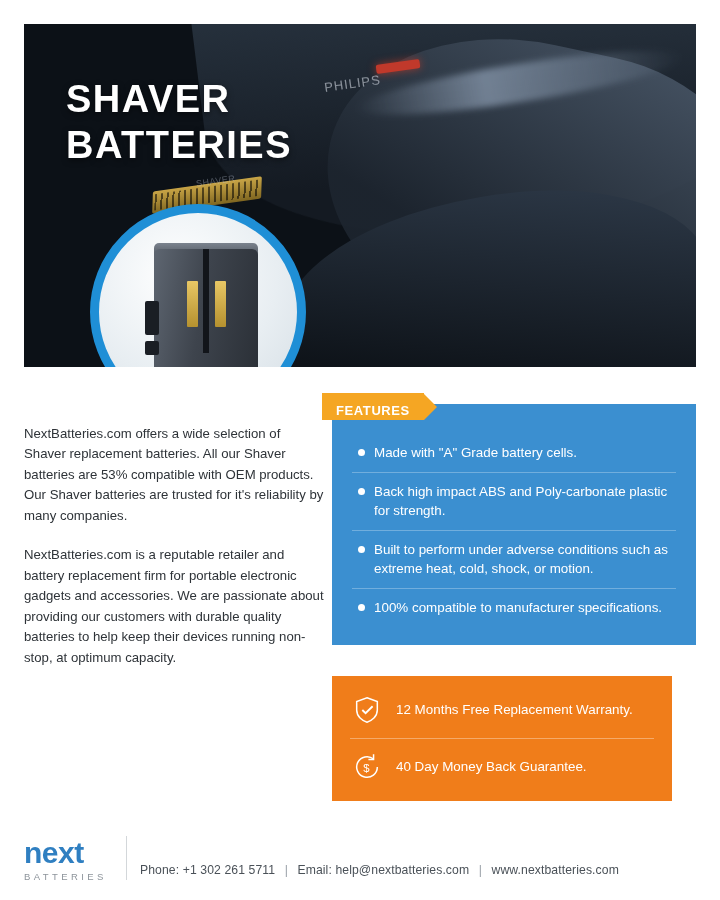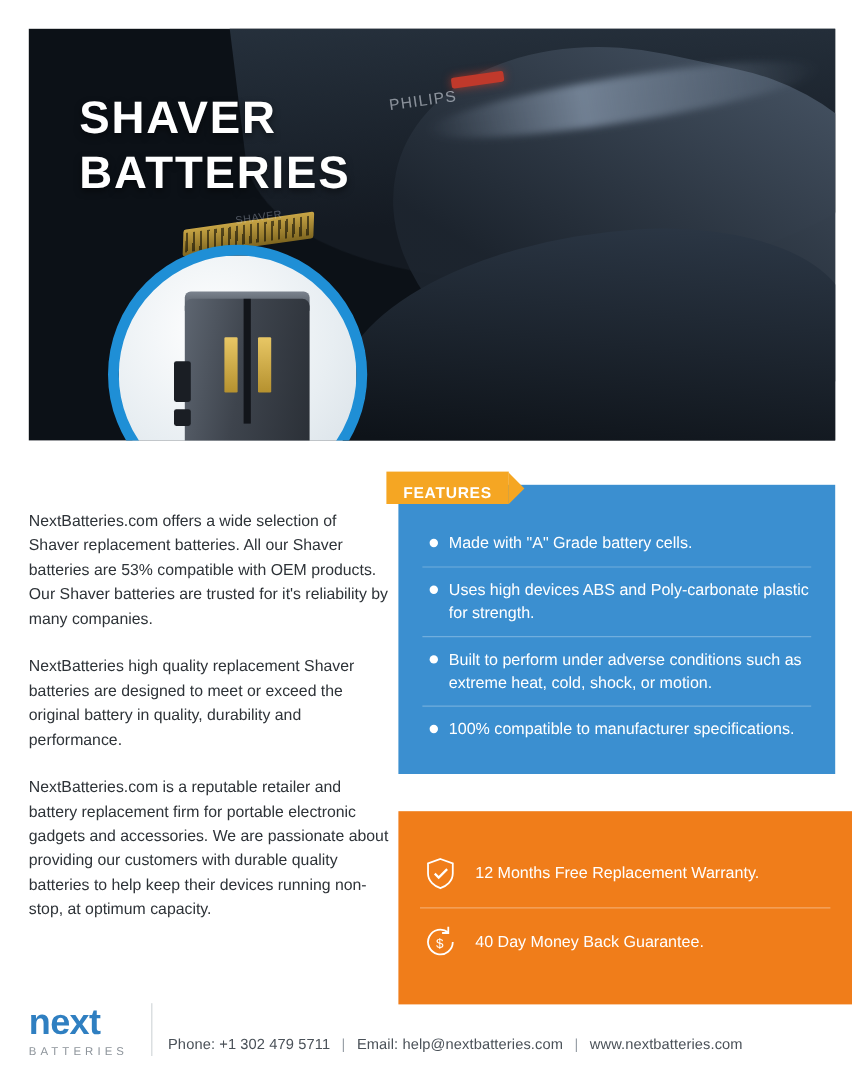--- a/index.html
+++ b/index.html
@@ -223,23 +223,23 @@
   .feature-text {
     color: #ffffff;
     font-size: 13.4px;
     line-height: 1.42;
   }
 
   
   .guarantee {
     position: absolute;
     left: 332px; top: 676px;
-    width: 378px;
+    width: 340px;
     background: #f07d1a;
-    padding: 24px 18px;
+    padding: 6px 18px;
     text-align: right;
   }
   .g-item {
     display: flex;
     align-items: center;
     gap: 14px;
     padding: 13px 2px;
     border-bottom: 1px solid rgba(255,255,255,.35);
   }
   .g-item:last-child { border-bottom: none; }
@@ -316,37 +316,36 @@
       <div class="batt-notch-a"></div>
       <div class="batt-notch-b"></div>
       <div class="batt-tab-l"></div>
       <div class="batt-tab-r"></div>
 
     </div>
   </div>
 
   <div class="intro">
     <p>NextBatteries.com offers a wide selection of Shaver replacement batteries. All our Shaver batteries are 53% compatible with OEM products. Our Shaver batteries are trusted for it's reliability by many companies.</p>
-    <p>NextBatteries high quality replacement Shaver batteries are designed to meet or exceed the original battery in quality, durability and performance.</p>
     <p>NextBatteries.com is a reputable retailer and battery replacement firm for portable electronic gadgets and accessories. We are passionate about providing our customers with durable quality batteries to help keep their devices running non-stop, at optimum capacity.</p>
   </div>
 
   <div class="features">
     <div class="features-ribbon">
       <div class="ribbon-body">FEATURES</div>
       <div class="ribbon-tail"></div>
     </div>
 
     <div class="feature-item">
       <span class="bullet"></span>
       <span class="feature-text">Made with "A" Grade battery cells.</span>
     </div>
     <div class="feature-item">
       <span class="bullet"></span>
-      <span class="feature-text">Uses high devices ABS and Poly-carbonate plastic for strength.</span>
+      <span class="feature-text">Back high impact ABS and Poly-carbonate plastic for strength.</span>
     </div>
     <div class="feature-item">
       <span class="bullet"></span>
       <span class="feature-text">Built to perform under adverse conditions such as extreme heat, cold, shock, or motion.</span>
     </div>
     <div class="feature-item">
       <span class="bullet"></span>
       <span class="feature-text">100% compatible to manufacturer specifications.</span>
     </div>
   </div>
@@ -376,21 +375,21 @@
     </div>
   </div>
 
   <div class="footer">
     <div class="logo">
       <div class="logo-next">next</div>
       <div class="logo-batteries">BATTERIES</div>
     </div>
     <div class="footer-divider"></div>
     <div class="footer-contact">
-      <span>Phone: +1 302 479 5711</span>
+      <span>Phone: +1 302 261 5711</span>
       <span class="sep">|</span>
       <span>Email: help@nextbatteries.com</span>
       <span class="sep">|</span>
       <span>www.nextbatteries.com</span>
     </div>
   </div>
 
 </div>
 
 </body></html>

